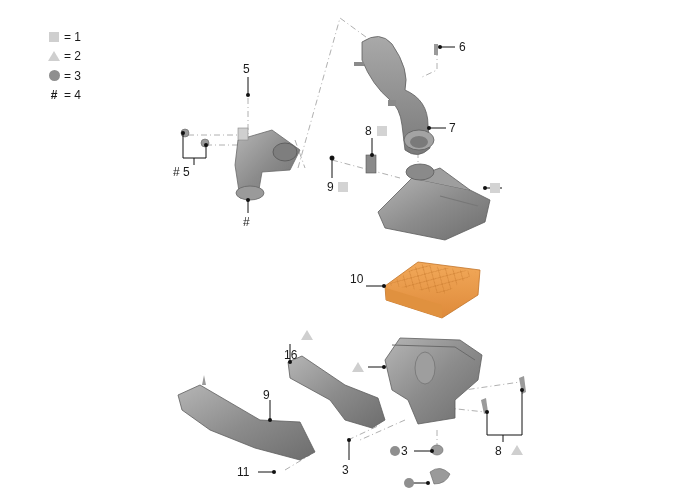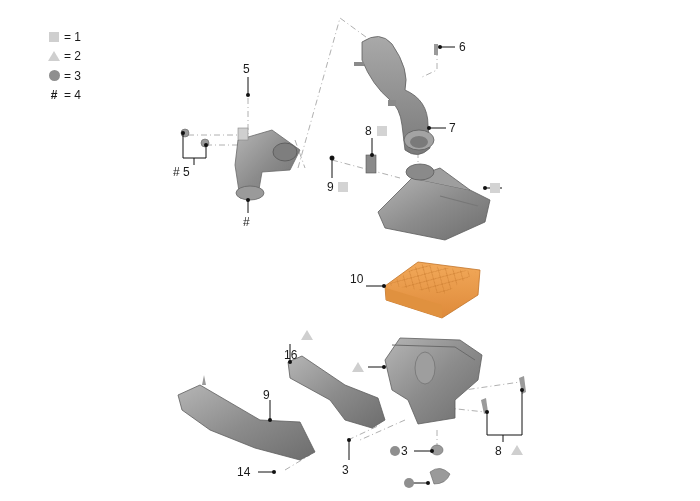--- a/index.html
+++ b/index.html
@@ -196,19 +196,19 @@
 <span class="lbl" style="left:327px;top:180px;">9</span>
 <span class="mk-sq" style="left:338px;top:182px;"></span>
 <span class="mk-sq" style="left:490px;top:183px;"></span>
 <span class="lbl" style="left:350px;top:272px;">10</span>
 <span class="lbl" style="left:173px;top:165px;"># 5</span>
 <span class="lbl" style="left:243px;top:215px;">#</span>
 <span class="lbl" style="left:284px;top:328px;margin-top:20px;">16</span>
 <span class="mk-tri" style="left:301px;top:330px;"></span>
 <span class="mk-tri" style="left:352px;top:362px;"></span>
 <span class="lbl" style="left:263px;top:388px;">9</span>
-<span class="lbl" style="left:237px;top:465px;">14</span>
+<span class="lbl" style="left:237px;top:465px;">11</span>
 <span class="lbl" style="left:342px;top:463px;">3</span>
 <span class="mk-ci" style="left:390px;top:446px;"></span>
 <span class="lbl" style="left:401px;top:444px;">3</span>
 <span class="mk-ci" style="left:404px;top:478px;"></span>
 <span class="lbl" style="left:495px;top:444px;">8</span>
 <span class="mk-tri" style="left:511px;top:445px;"></span>
 
 </body></html>

